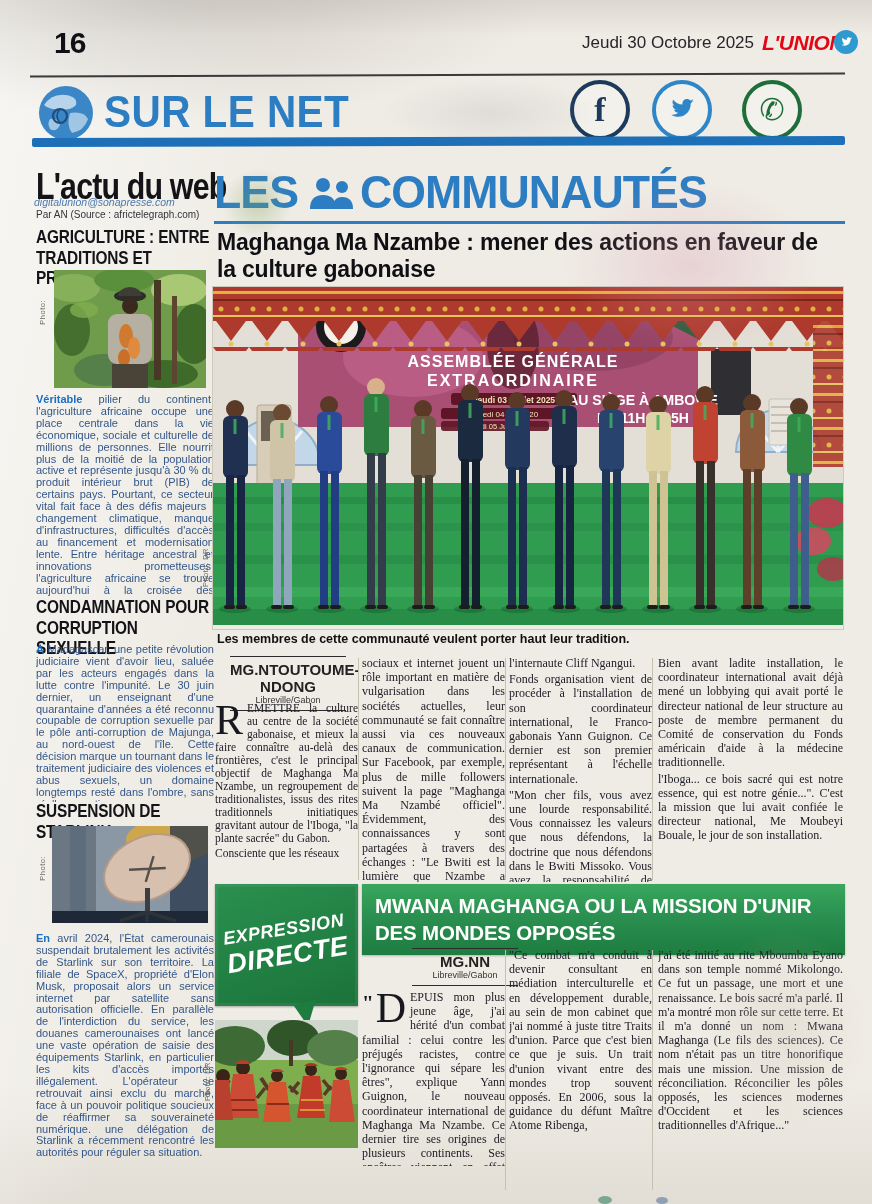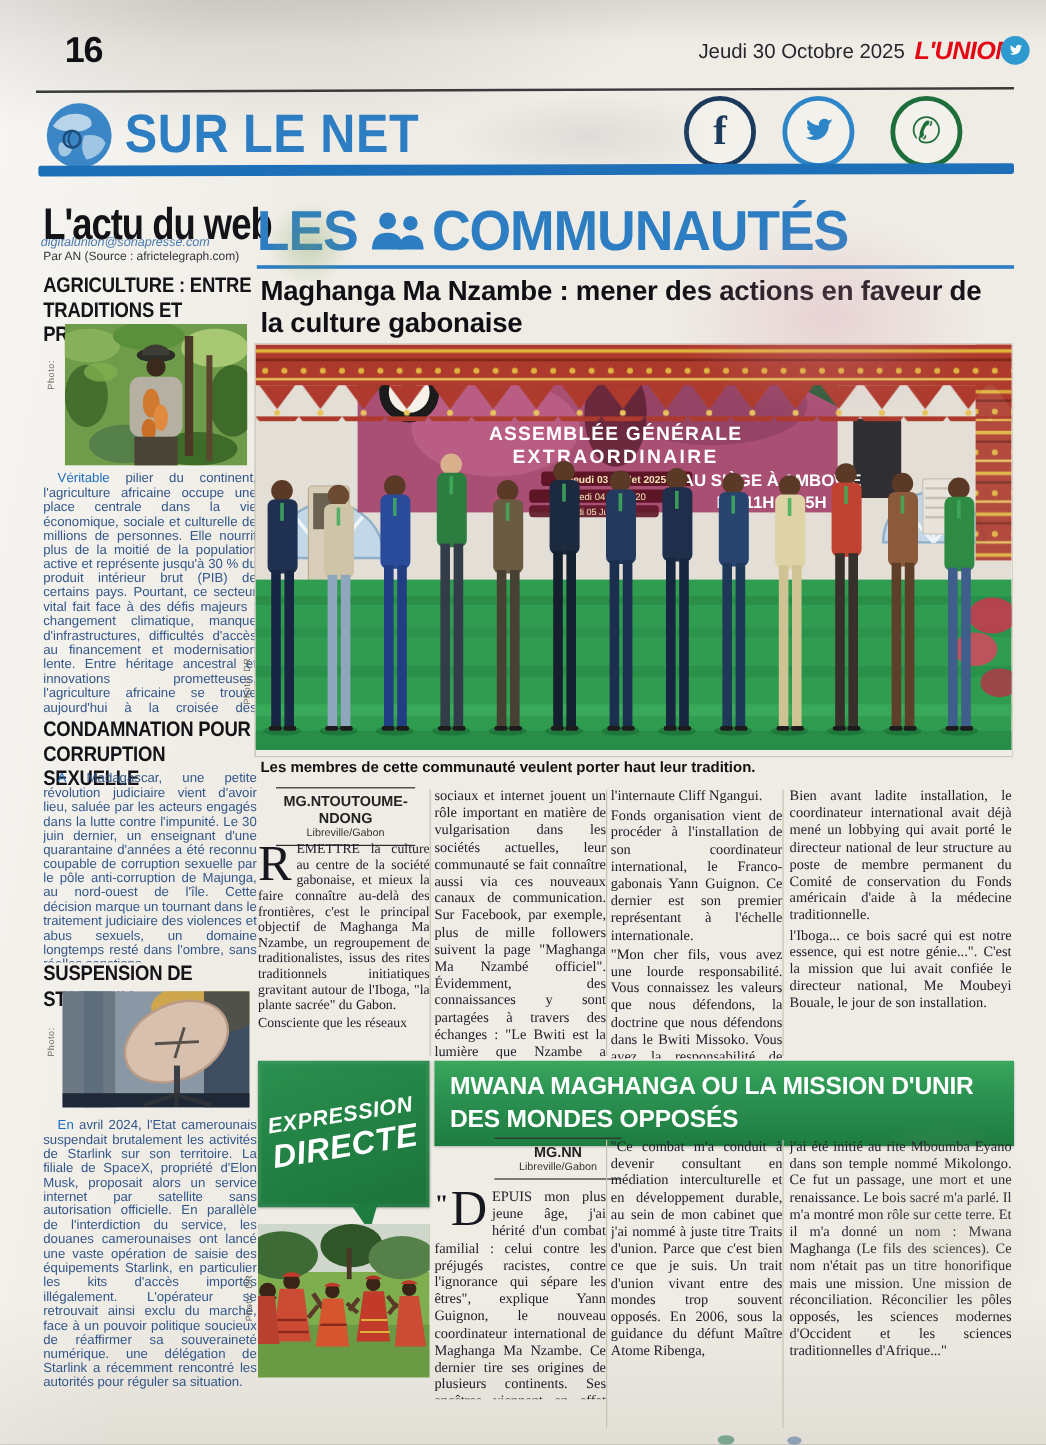--- a/index.html
+++ b/index.html
@@ -16,29 +16,29 @@
   .dateline{font-size:17px;color:#26262c;text-align:right;width:258px;}
   .brand{font-size:21px;font-weight:800;font-style:italic;color:#e30613;letter-spacing:-.5px;}
   .section-title{font-size:45px;font-weight:800;color:#2d7dc2;transform:scaleX(.9);transform-origin:left center;letter-spacing:.5px;}
   .ring{width:52px;height:52px;border-radius:50%;display:flex;align-items:center;justify-content:center;background:rgba(255,255,255,.25);}
   .bluebar{background:#1d6fb8;height:9px;border-radius:2px;}
   .email{font-size:10.5px;font-style:italic;color:#4a7ab0;margin-top:44px;}
   .lc-title{font-size:37px;font-weight:700;color:#141418;transform:scaleX(.82);transform-origin:left center;letter-spacing:-1px;}
   .lc-byline{font-size:10px;color:#33333a;}
   .lc-head{font-size:17.5px;font-weight:800;color:#141418;line-height:1.18;transform:scaleX(.88);transform-origin:left center;letter-spacing:-.2px;width:200px;}
   .lc-body{font-size:11px;line-height:11.9px;color:#33568a;text-align:justify;width:178px;overflow:hidden;}
-  .lc-lead{font-weight:400;color:#1b6ec2;margin-left:12px;}
+  .lc-lead{font-weight:700;color:#1b6ec2;}
   .vcredit{font-size:7.5px;color:#6a675f;writing-mode:vertical-rl;transform:rotate(180deg);letter-spacing:.5px;}
   .headline{display:flex;align-items:center;gap:8px;}
   .headline .word{font-size:47px;font-weight:800;color:#2d7dc2;letter-spacing:-1px;transform:scaleX(.95);transform-origin:left center;}
   .bluerule{background:#2d7dc2;height:2.5px;}
   .subhead{font-size:23px;font-weight:800;color:#101014;line-height:1.17;letter-spacing:-.2px;width:625px;}
   .caption{font-size:12.5px;font-weight:700;color:#111;}
   .bybox{border-top:1.3px solid #2c2c2c;border-bottom:1.3px solid #2c2c2c;text-align:center;padding:4px 0 5px;}
-  .bybox .a{font-size:12px;font-weight:800;color:#222;}
+  .bybox .a{font-size:15px;font-weight:800;color:#222;}
   .bybox .l{font-size:9px;color:#333;}
   .mcol{font-family:"Liberation Serif",serif;font-size:12px;line-height:14.2px;color:#20202a;text-align:justify;overflow:hidden;}
   .mcol p{margin:0 0 2px 0;}
   .dropcap{float:left;font-family:"Liberation Serif",serif;font-size:42px;line-height:34px;font-weight:500;padding:1px 4px 0 0;color:#17171f;}
   .oq{float:left;font-family:"Liberation Serif",serif;font-size:21px;font-weight:700;line-height:26px;padding-right:2px;color:#17171f;}
   .vline{width:1px;background:#c6c0b2;}
   .greenhead{background:linear-gradient(180deg,#3aa75e 0%,#2a9050 45%,#1e7c40 100%);color:#fff;font-weight:800;font-size:20.5px;line-height:1.3;padding:9px 13px;letter-spacing:-.2px;box-shadow:0 1px 2px rgba(0,0,0,.25);}
   .badge{background:linear-gradient(160deg,#2a9050,#1b7339);display:flex;align-items:center;justify-content:center;box-shadow:inset 0 0 0 3px rgba(255,255,255,.06),0 1px 2px rgba(0,0,0,.3);}
   .badge .inner{transform:rotate(-9deg);color:#fff;text-align:center;font-weight:800;font-style:italic;}
   .badge .b1{font-size:18px;letter-spacing:.5px;}

